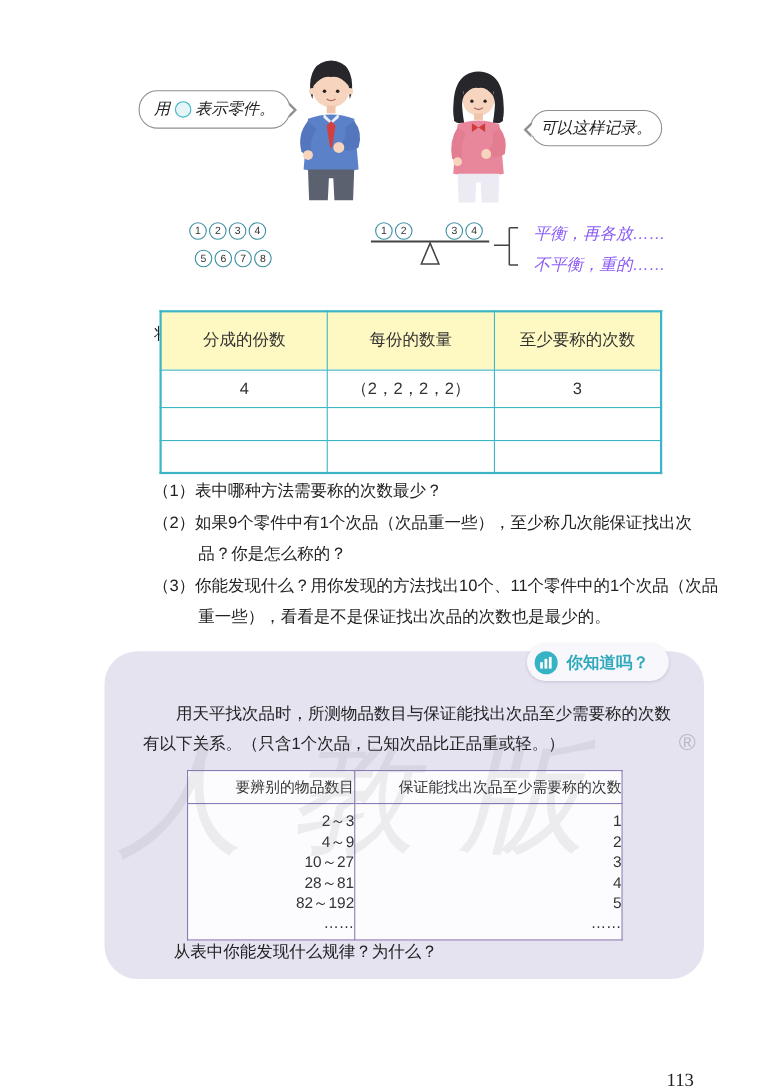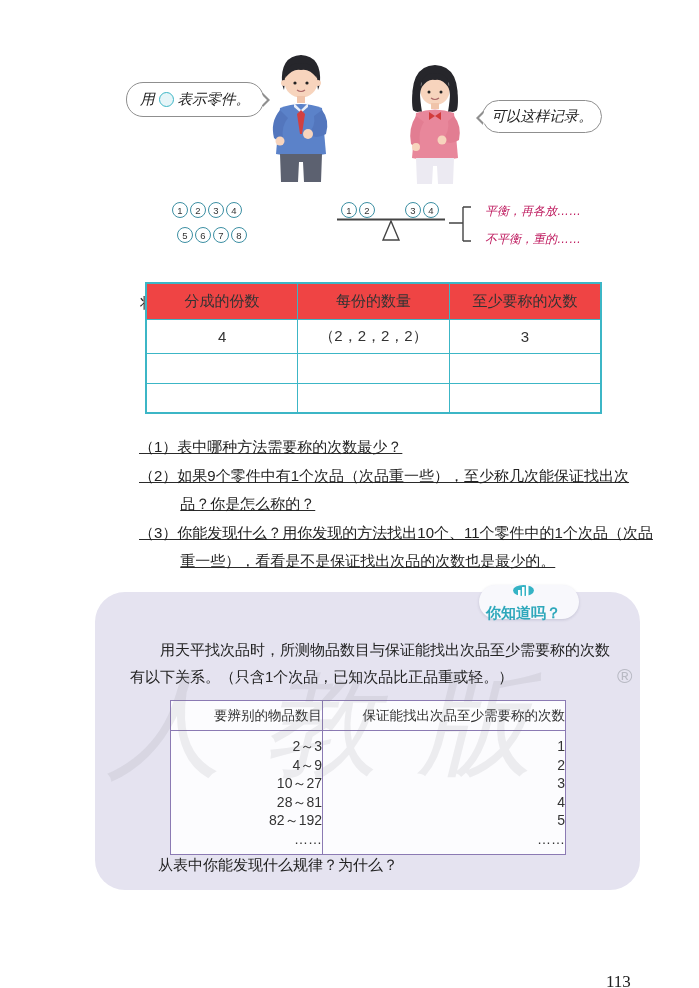--- a/index.html
+++ b/index.html
@@ -24,39 +24,38 @@
   .part-dot { display: inline-block; width: 15px; height: 15px; border-radius: 50%; border: 1.3px solid #3cb6c6; background: #e6f5f8; }
 
   
   .crow { position: absolute; display: flex; gap: 2px; }
   .ncircle {
     width: 16px; height: 16px; border-radius: 50%; border: 1px solid #3c8fa3;
     display: flex; align-items: center; justify-content: center;
     font-size: 9.5px; color: #333; background: #fff;
   }
 
-  .outcome { position: absolute; font-size: 12px; font-style: italic; color: #be185d; }
+  .outcome { position: absolute; font-size: 15px; font-style: italic; color: #8b5cf6; }
   .bodytext { font-size: 15px; color: #222; margin-top: 36px; }
 
   
   table.exp { border-collapse: collapse; table-layout: fixed; width: 457px; border: 2px solid #3cb6c6; }
   table.exp td { border: 1.2px solid #3cb6c6; text-align: center; font-size: 15px; color: #333; }
-  table.exp tr.hd td { height: 36px; background: #ef4444; }
+  table.exp tr.hd td { height: 53px; background: #fef9c3; }
   table.exp tr.r1 td { height: 34px; background: #fff; }
   table.exp tr.re td { height: 30px; background: #fff; }
 
   .question { padding-left: 2.75em; text-indent: -2.75em; font-size: 15px; line-height: 28.5px; color: #222; }
 
   
   #knowbox { position: absolute; left: 95px; top: 592px; width: 545px; height: 298px; background: #e5e3f0; border-radius: 30px; }
   #badge {
     position: absolute; left: 479px; top: 585px; height: 34px; border-radius: 17px;
     background: #f8f8fc; display: flex; align-items: center; gap: 8px; padding: 0 18px 0 7px;
     box-shadow: 0 1px 3px rgba(60,60,100,.18);
-    flex-direction: column;
   }
   #badge .txt { color: #2fa8bb; font-size: 15px; font-weight: bold; }
   .badge-icon { width: 21px; height: 21px; border-radius: 50%; background: #35b3c5; display: flex; align-items: center; justify-content: center; }
   #knowpara { position: absolute; left: 130px; top: 636px; width: 486px; font-size: 15px; line-height: 27px; text-indent: 2em; color: #222; }
 
   table.know { border-collapse: collapse; table-layout: fixed; background: #fcfcfe; }
   table.know td { border: 1.2px solid #8b7ab3; text-align: right; color: #333; margin-top: 46px; }
   table.know tr.hd td { height: 30px; font-size: 13.5px; }
   table.know td.body { vertical-align: middle; padding: 6px 0; }
   table.know .ln { font-size: 14px; line-height: 18.5px; }
@@ -186,21 +185,21 @@
       </tr>
       <tr class="re">
         <td></td>
         <td></td>
         <td></td>
       </tr>
     </tbody>
       </table>
   </div>
 
-  <div class="abs" style="left:139px;top:433px;width:516px;text-decoration:underline;">
+  <div class="abs" style="left:139px;top:433px;width:516px;">
     <p class="question">（1）表中哪种方法需要称的次数最少？</p>
     <p class="question">（2）如果9个零件中有1个次品（次品重一些），至少称几次能保证找出次品？你是怎么称的？</p>
     <p class="question">（3）你能发现什么？用你发现的方法找出10个、11个零件中的1个次品（次品重一些），看看是不是保证找出次品的次数也是最少的。</p>
   </div>
 
   <div id="knowbox"></div>
   <div id="badge">
     <span class="badge-icon">
       <svg width="11" height="11">
         <rect x="0" y="5" width="2.5" height="6" fill="#fff"></rect>

